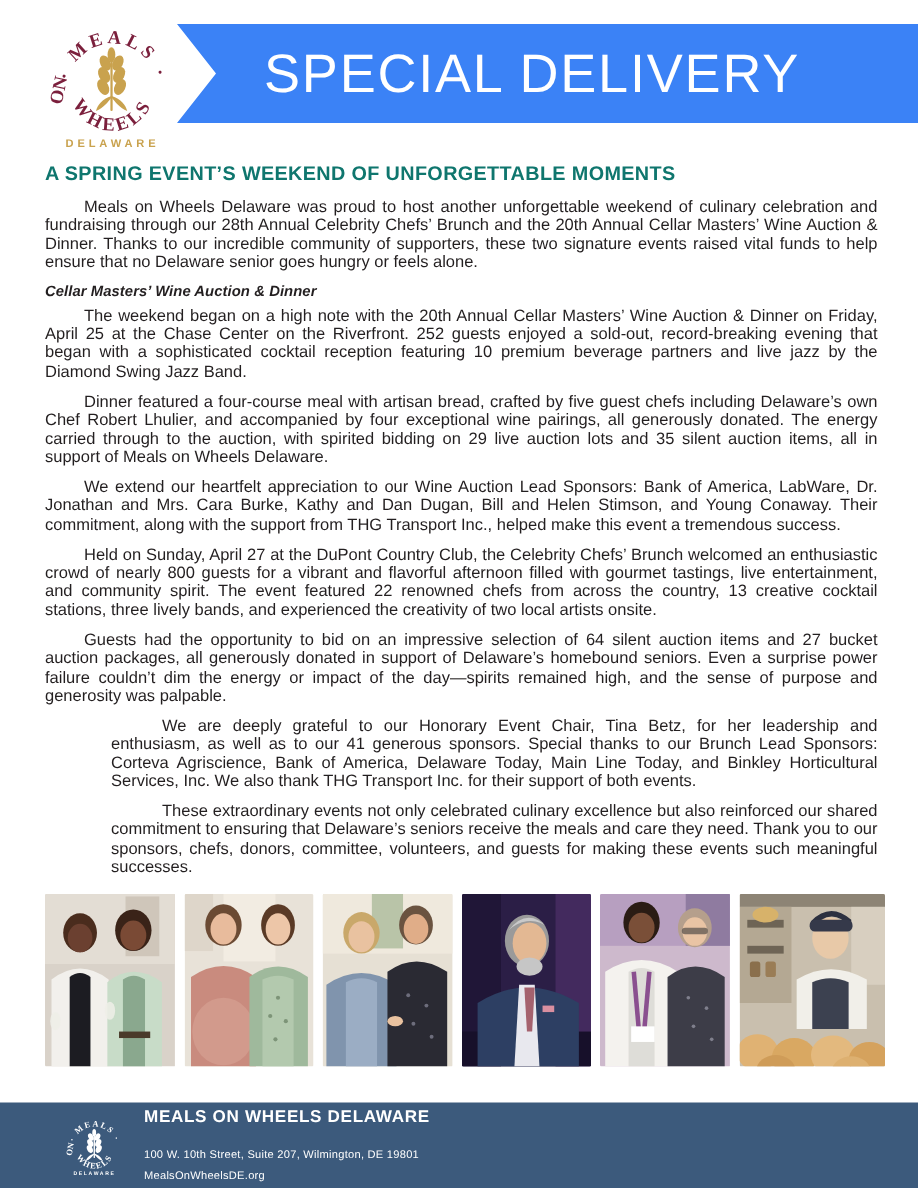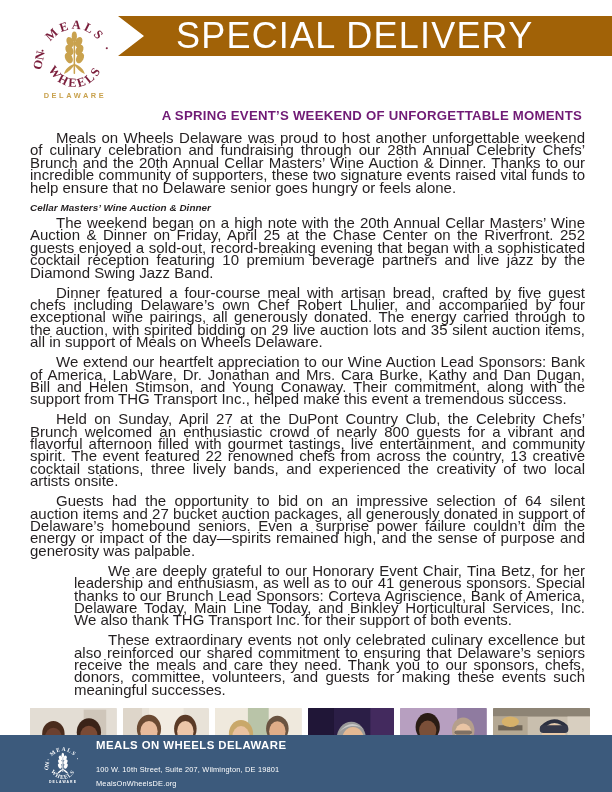--- a/index.html
+++ b/index.html
@@ -29,22 +29,22 @@
     height: 98px;
   }
 
   .logo-svg { display: block; width: 98px; height: 98px; }
 
   .banner {
     position: absolute;
     left: 118px;
     top: 16px;
     width: 494px;
-    height: 40px;
-    background: #a16207;
+    height: 66px;
+    background: #3b82f6;
     -webkit-clip-path: polygon(0 0, 26px 50%, 0 100%, 100% 100%, 100% 0);
     clip-path: polygon(0 0, 26px 50%, 0 100%, 100% 100%, 100% 0);
     display: flex;
     align-items: center;
   }
 
   .banner-title {
     color: #ffffff;
     font-size: 36px;
     font-weight: 400;
@@ -61,35 +61,35 @@
     font-size: 8.6px;
     font-weight: 700;
     letter-spacing: 0.55px;
     color: #231f20;
     white-space: nowrap;
   }
 
   
   .headline {
     margin-top: 10px;
-    text-align: right;
-    color: #701a75;
+    text-align: left;
+    color: #0f766e;
     font-size: 13.2px;
     font-weight: 700;
     letter-spacing: 0.25px;
     padding: 0 30px;
   }
 
   
   .content {
     padding: 9px 27px 0 30px;
   }
 
   p.body-para {
-    font-size: 15px;
+    font-size: 11px;
     line-height: 12.4px;
     text-align: justify;
     text-indent: 26px;
     margin-bottom: 7.5px;
     color: #231f20;
     hyphens: none;
   }
 
   p.body-para.wide-indent { text-indent: 34px; margin-left: 44px; }
 

